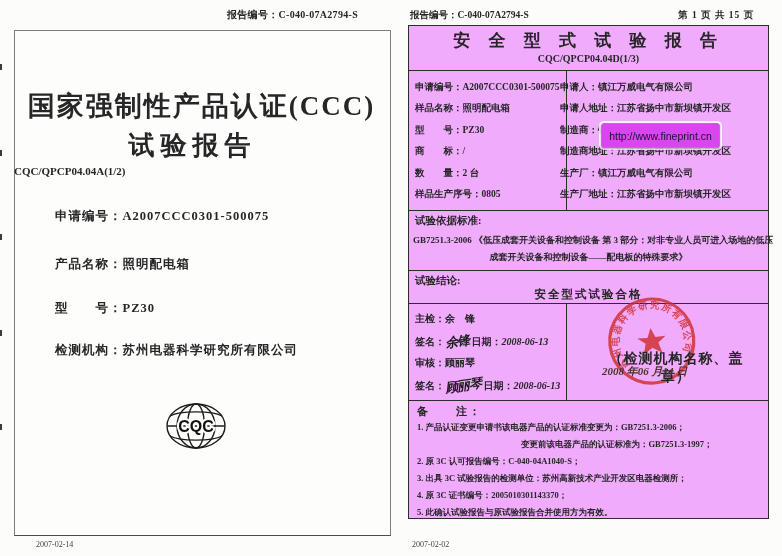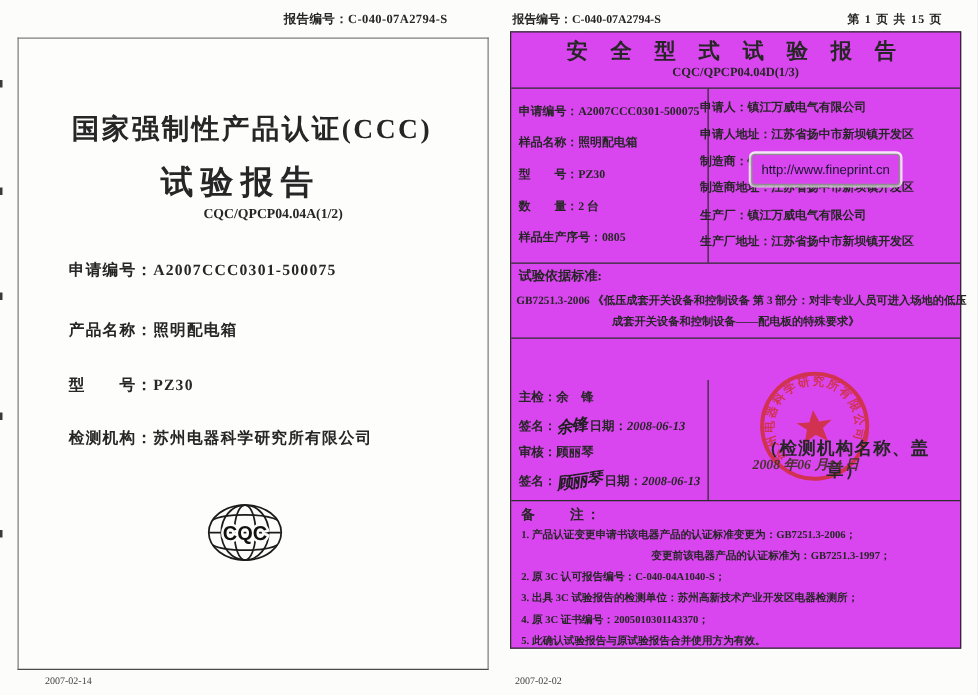--- a/index.html
+++ b/index.html
@@ -5,31 +5,31 @@
   html,body{margin:0;padding:0;background:#e8e8e6;}
   .canvas{position:relative;width:782px;height:556px;background:#fcfcfa;overflow:hidden;
           font-family:"Liberation Serif","DejaVu Serif",serif;color:#262626;}
   .abs{position:absolute;}
   .artifact{position:absolute;left:0;width:2px;height:6px;background:#3a3a3a;}
 
   
   .lp-reportno{left:227px;top:8px;font-size:10px;font-weight:bold;letter-spacing:.3px;}
   .lp-box{left:14px;top:30px;width:375px;height:504px;border:1px solid #7d7d7b;
           border-bottom-color:#4c4c4a;background:#fdfdfc;}
-  .lp-title1{left:14px;top:88px;width:375px;text-align:center;font-size:22px;font-weight:600;letter-spacing:2px;}
+  .lp-title1{left:14px;top:88px;width:375px;text-align:center;font-size:27px;font-weight:600;letter-spacing:2px;}
   .lp-title2{left:14px;top:128px;width:357px;text-align:center;font-size:26px;font-weight:600;letter-spacing:6px;}
-  .lp-doccode{left:14px;top:165px;width:409px;text-align:center;font-size:11px;font-weight:bold;}
+  .lp-doccode{left:14px;top:165px;width:409px;font-size:11px;font-weight:bold;}
   .lp-field{left:55px;font-size:12.5px;font-weight:600;letter-spacing:1px;}
   .lp-footer{left:36px;top:540px;font-size:8px;color:#444;}
   .lp-logo{left:165px;top:402px;text-decoration:underline;}
 
   
   .rp-reportno{left:410px;top:9px;font-size:9.5px;font-weight:bold;}
   .rp-pageind{left:678px;top:9px;font-size:9.5px;font-weight:bold;letter-spacing:1px;}
-  .tbl{left:408px;top:25px;width:359px;height:492px;border:1.5px solid #2c2c2c;background:#d946ef;}
+  .tbl{left:408px;top:25px;width:359px;height:492px;border:1.5px solid #2c2c2c;background:#f0abfc;}
   .row{position:absolute;left:0;width:100%;box-sizing:border-box;border-bottom:1px solid #2c2c2c;}
   .r1{top:0;height:45px;}
   .r2{top:45px;height:140px;}
   .r3{top:185px;height:60px;}
   .r4{top:245px;height:33px;}
   .r5{top:278px;height:97px;}
   .r6{top:375px;height:114px;border-bottom:none;}
   .vdiv{position:absolute;top:0;bottom:0;left:157px;width:0;border-left:1px solid #2c2c2c;}
   .rp-title{position:absolute;top:3px;left:0;width:100%;text-align:center;
             font-size:17px;font-weight:bold;letter-spacing:7px;}
@@ -118,39 +118,44 @@
       <div class="rp-title">安 全 型 式 试 验 报 告</div>
       <div class="rp-doccode">CQC/QPCP04.04D(1/3)</div>
     </div>
 
     <div class="row r2">
       <div class="vdiv"></div>
       <div class="col col-l">
         <div class="iline"><span>申请编号：</span><span>A2007CCC0301-500075</span></div>
         <div class="iline"><span>样品名称：</span><span>照明配电箱</span></div>
         <div class="iline"><span>型　　号：</span><span>PZ30</span></div>
+        <div class="iline"><span>商　　标：</span><span>/</span></div>
         <div class="iline"><span>数　　量：</span><span>2 台</span></div>
         <div class="iline"><span>样品生产序号：</span><span>0805</span></div>
       </div>
       <div class="col col-r">
         <div class="iline"><span>申请人：</span><span>镇江万威电气有限公司</span></div>
         <div class="iline"><span>申请人地址：</span><span>江苏省扬中市新坝镇开发区</span></div>
         <div class="iline"><span>制造商：</span><span>镇江万威电气有限公司</span></div>
         <div class="iline"><span>制造商地址：</span><span>江苏省扬中市新坝镇开发区</span></div>
         <div class="iline"><span>生产厂：</span><span>镇江万威电气有限公司</span></div>
         <div class="iline"><span>生产厂地址：</span><span>江苏省扬中市新坝镇开发区</span></div>
       </div>
     </div>
 
     <div class="row r3">
       <div class="sec-label">试验依据标准:</div>
       <div class="std1">GB7251.3-2006 《低压成套开关设备和控制设备 第 3 部分：对非专业人员可进入场地的低压</div>
       <div class="std2">成套开关设备和控制设备——配电板的特殊要求》</div>
     </div>
 
+    <div class="row r4">
+      <div class="sec-label">试验结论:</div>
+      <div class="concl">安全型式试验合格</div>
+    </div>
 
     <div class="row r5">
       <div class="vdiv"></div>
       <div class="col col-l">
         <div class="sline"><span>主检：</span><span>余　锋</span></div>
         <div class="sline"><span>签名：</span><span class="script">余锋</span> <span>日期：</span><span class="hand">2008-06-13</span></div>
         <div class="sline"><span>审核：</span><span>顾丽琴</span></div>
         <div class="sline"><span>签名：</span><span class="script">顾丽琴</span> <span>日期：</span><span class="hand">2008-06-13</span></div>
       </div>
     </div>

